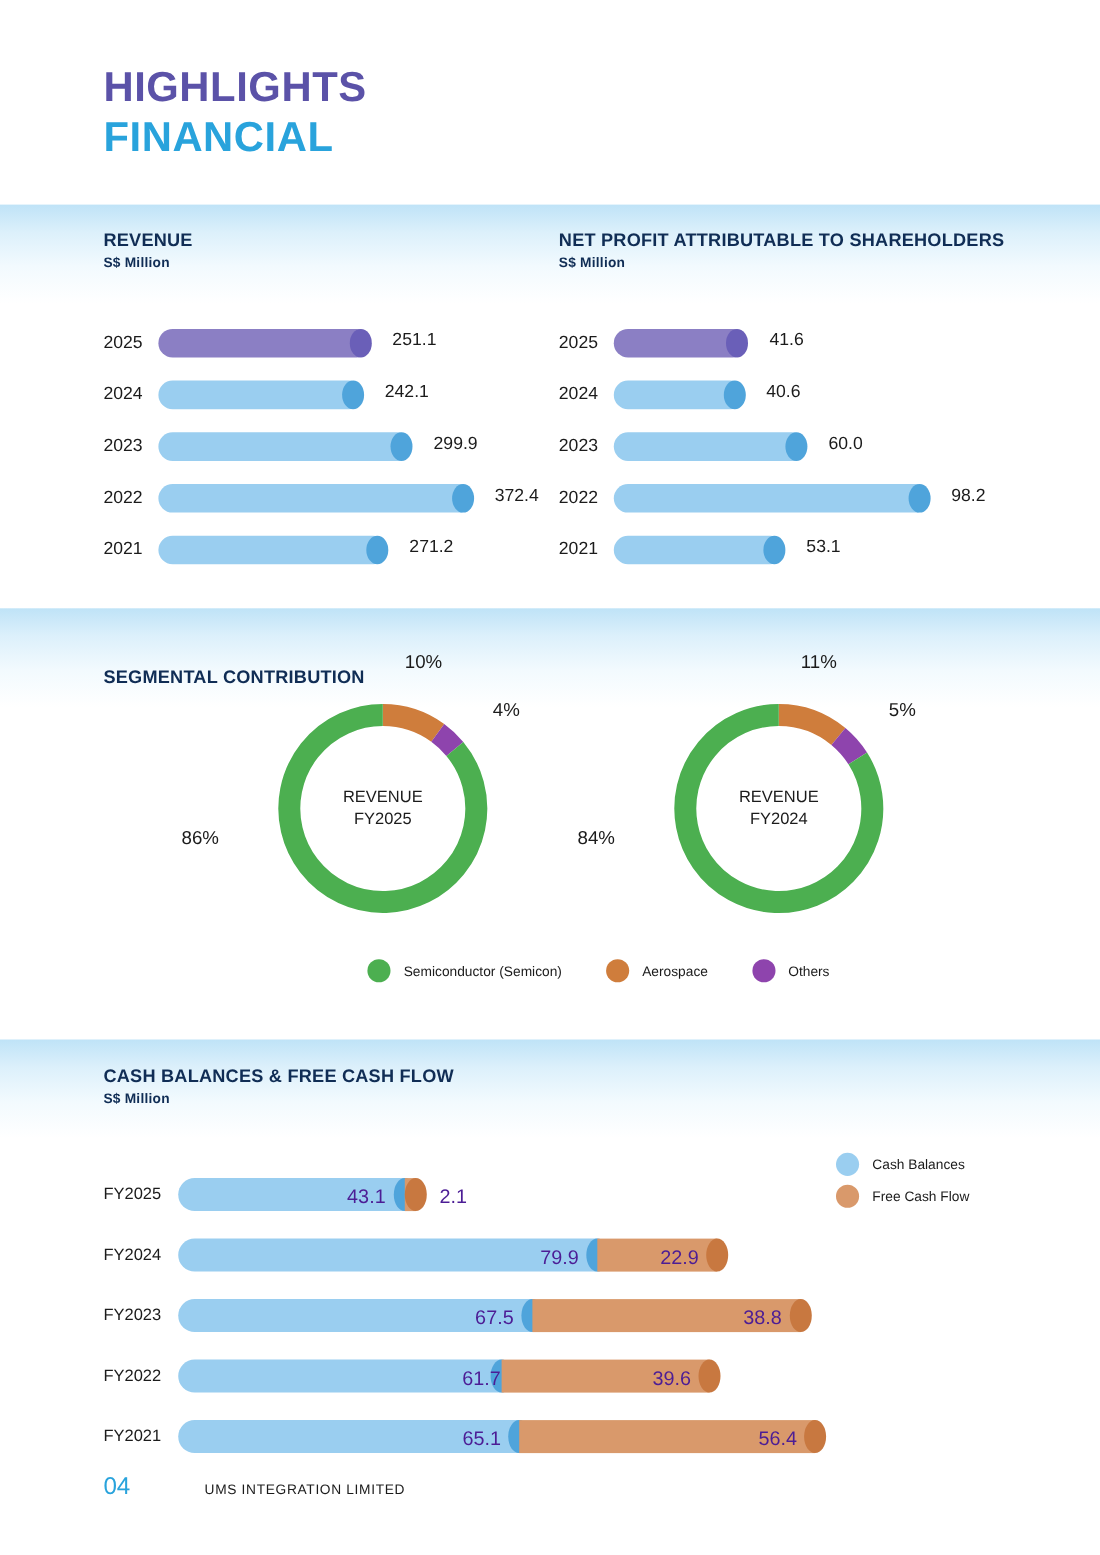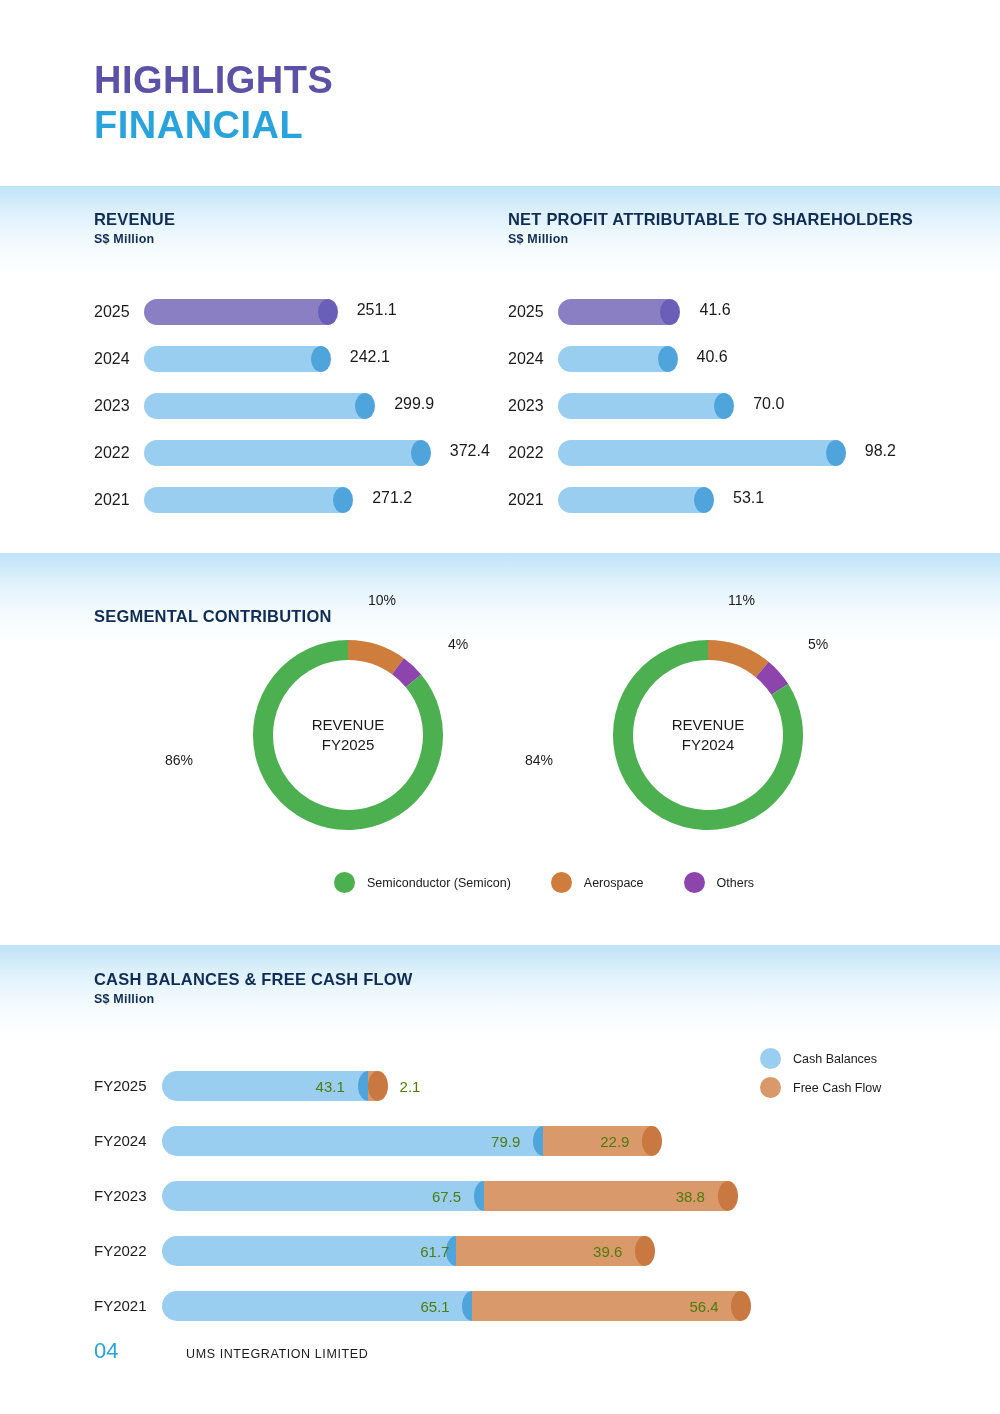--- a/index.html
+++ b/index.html
@@ -126,21 +126,21 @@
   }
   .donut-center div {
     font-size: 15px;
     color: #1b1b1b;
     line-height: 20px;
     text-align: center;
   }
 
   .donut-lbl {
     position: absolute;
-    font-size: 14px;
+    font-size: 17px;
     color: #1b1b1b;
     white-space: nowrap;
   }
 
   
   .donut-legend {
     position: absolute;
     left: 290px;
     top: 297px;
     display: flex;
@@ -197,22 +197,22 @@
     right: -10px;
     top: 0;
     width: 20px;
     height: 30px;
     border-radius: 50%;
     background: #C87840;
   }
   .seg-lbl {
     position: absolute;
     top: 20px;
-    font-size: 15px;
-    color: #4d7c0f;
+    font-size: 18px;
+    color: #4c1d95;
     white-space: nowrap;
   }
 
   .cash-legend {
     position: absolute;
     left: 760px;
     top: 78px;
   }
   .cash-legend .lg-item { margin-bottom: 8px; }
   .cash-legend .lg-txt { font-size: 12.5px; }
@@ -318,21 +318,21 @@
             </div>
             <div class="bar-val" style="left: 138.566px;">40.6</div>
           </div>
         </div>
         <div class="bar-row">
           <div class="bar-year">2023</div>
           <div class="bar-track">
             <div class="cyl" style="width: 175.221px; background: rgb(154, 206, 240);">
               <div class="cap" style="background: rgb(79, 164, 219);"></div>
             </div>
-            <div class="bar-val" style="left: 195.221px;">70.0</div>
+            <div class="bar-val" style="left: 195.221px;">60.0</div>
           </div>
         </div>
         <div class="bar-row">
           <div class="bar-year">2022</div>
           <div class="bar-track">
             <div class="cyl" style="width: 286.779px; background: rgb(154, 206, 240);">
               <div class="cap" style="background: rgb(79, 164, 219);"></div>
             </div>
             <div class="bar-val" style="left: 306.779px;">98.2</div>
           </div>

